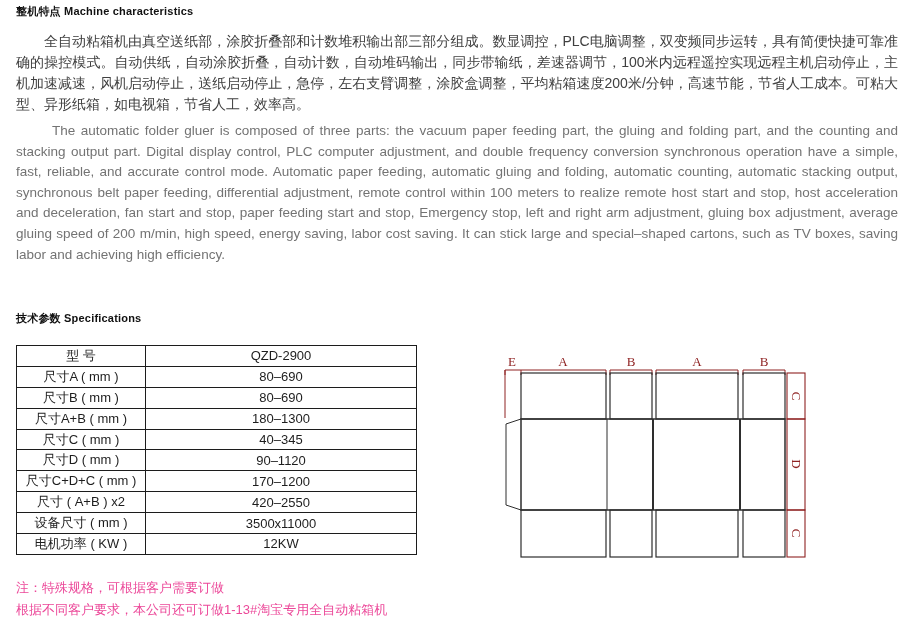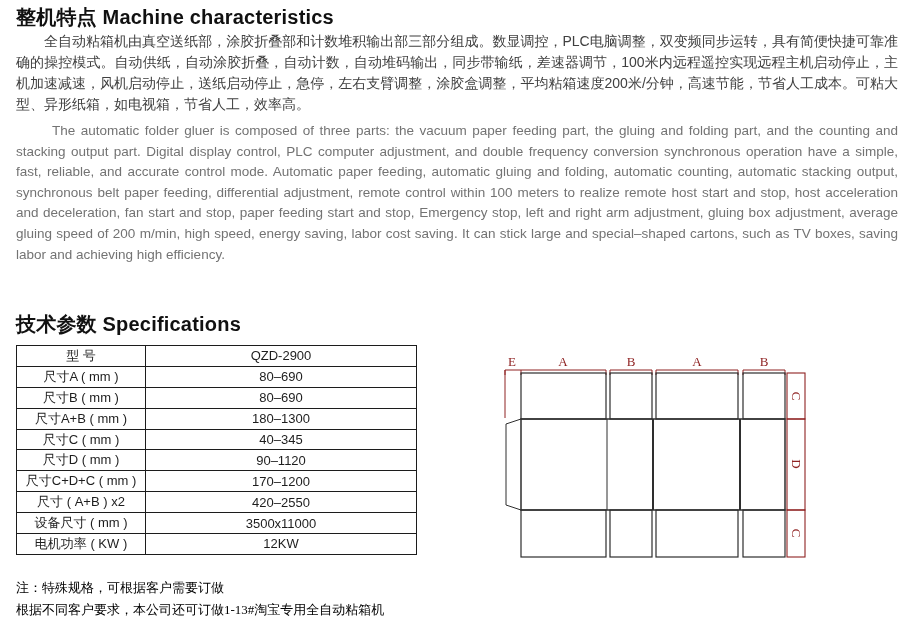--- a/index.html
+++ b/index.html
@@ -3,21 +3,21 @@
 <meta charset="utf-8">
 <style>
   html,body{margin:0;padding:0;}
   body{
     width:913px;height:629px;position:relative;background:#ffffff;
     font-family:"Liberation Sans","DejaVu Sans",sans-serif;color:#1a1a1a;
     overflow:hidden;
   }
   .abs{position:absolute;}
   .h1{
-    left:16px;font-size:20px;font-weight:bold;color:#111;
+    left:16px;font-size:11px;font-weight:bold;color:#111;
     letter-spacing:0.2px;white-space:nowrap;
   }
   .para{
     left:16px;width:882px;text-align:justify;color:#404040;
   }
   .para-cn{
     top:31px;font-size:14px;line-height:21px;text-indent:2em;
   }
   .para-en{
     top:121px;font-size:13.5px;line-height:20.6px;text-indent:36px;
@@ -27,21 +27,21 @@
     position:absolute;left:16px;top:345px;width:392px;
     border-collapse:collapse;table-layout:fixed;
   }
   table.spec td{
     border:1px solid #1c1c1c;height:19.9px;text-align:center;
     vertical-align:middle;font-size:13px;color:#1d1d1d;padding:0 2px;
     white-space:nowrap;overflow:hidden;
   }
   table.spec td.c1{width:124px;}
   table.spec td.c2{width:266px;}
-  .note{left:16px;font-size:13px;color:#000000;white-space:nowrap;font-family:Liberation Serif, serif;}
+  .note{left:16px;font-size:13px;color:#ec4899;white-space:nowrap;}
   .note1{top:579px;}
   .note2{top:601px;}
   svg text{font-family:"Liberation Serif","DejaVu Serif",serif;}
 </style>
 </head>
 <body>
 
 <div class="abs h1" style="top:4px">整机特点 Machine characteristics</div>
 
 <div class="abs para para-cn">全自动粘箱机由真空送纸部，涂胶折叠部和计数堆积输出部三部分组成。数显调控，PLC电脑调整，双变频同步运转，具有简便快捷可靠准确的操控模式。自动供纸，自动涂胶折叠，自动计数，自动堆码输出，同步带输纸，差速器调节，100米内远程遥控实现远程主机启动停止，主机加速减速，风机启动停止，送纸启动停止，急停，左右支臂调整，涂胶盒调整，平均粘箱速度200米/分钟，高速节能，节省人工成本。可粘大型、异形纸箱，如电视箱，节省人工，效率高。</div>

